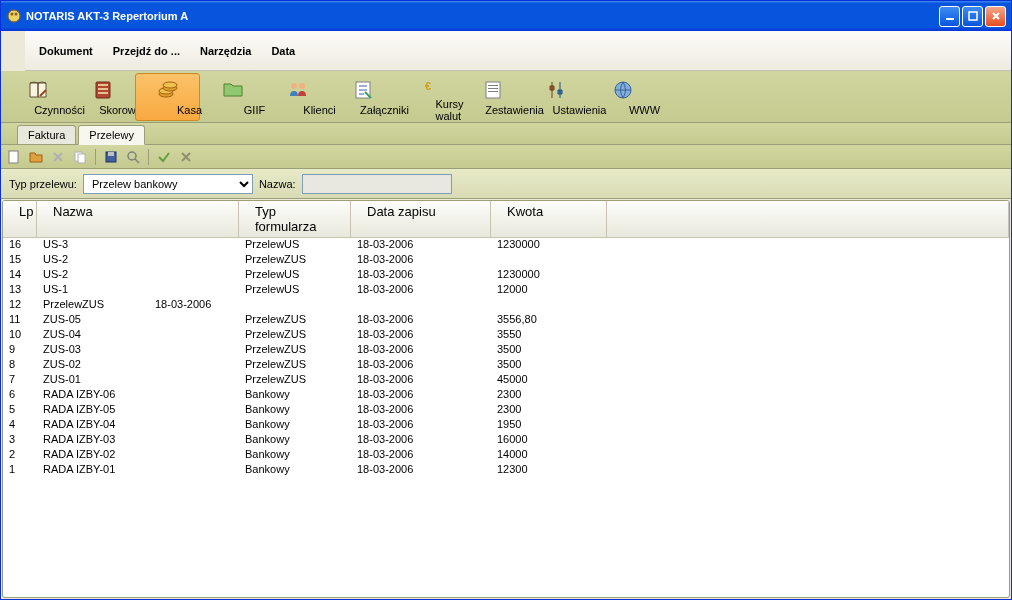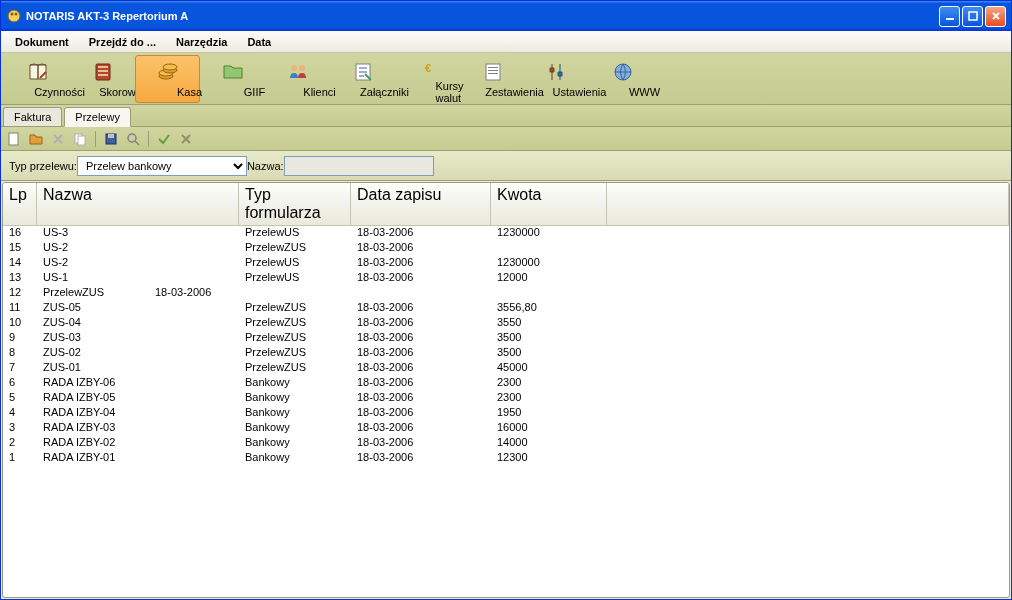--- a/index.html
+++ b/index.html
@@ -8,45 +8,45 @@
 .window { width: 1012px; height: 600px; background: #ece9d8; display: flex; flex-direction: column; border: 1px solid #0831d9; }
 
 .titlebar { height: 30px; background: linear-gradient(to bottom, #3f8cf3 0%, #0855dd 8%, #0855dd 40%, #0855dd 88%, #0831d9 100%); display: flex; align-items: center; padding: 0 5px; color: white; font-size: 13px; font-weight: bold; }
 .titlebar-icon { width: 16px; height: 16px; margin-right: 4px; display: inline-flex; align-items: center; justify-content: center; }
 .titlebar-text { flex: 1; }
 .titlebar-buttons { display: flex; gap: 2px; }
 .titlebar-btn { width: 21px; height: 21px; border: 1px solid white; border-radius: 3px; display: flex; align-items: center; justify-content: center; color: white; font-weight: bold; font-size: 12px; cursor: pointer; }
 .btn-min, .btn-max { background: linear-gradient(to bottom, #3f8cf3, #0855dd); }
 .btn-close { background: linear-gradient(to bottom, #f4a689, #e74d1e); }
 
-.menubar { height: 22px; background: linear-gradient(to bottom, #fcfcfa, #eeebdf); border-bottom: 1px solid #c6c3b3; display: flex; align-items: center; padding: 0 6px; gap: 4px; }
+.menubar { height: 40px; background: linear-gradient(to bottom, #fcfcfa, #eeebdf); border-bottom: 1px solid #c6c3b3; display: flex; align-items: center; padding: 0 6px; gap: 4px; margin-left: 24px; }
 .menu-item { padding: 3px 8px; cursor: pointer; font-weight: bold; }
 
 .toolbar { height: 52px; background: linear-gradient(to bottom, #d1d6a0 0%, #c5ca90 100%); border-bottom: 1px solid #9b9e76; display: flex; align-items: center; padding: 2px 4px; }
 .tool-btn { width: 65px; height: 48px; display: flex; flex-direction: column; align-items: center; justify-content: center; cursor: pointer; border: 1px solid transparent; border-radius: 3px; }
 .tool-btn.active { background: linear-gradient(to bottom, #fbc26a, #f8a940); border: 1px solid #c88a2a; }
 .tool-icon { width: 24px; height: 24px; display: flex; align-items: center; justify-content: center; }
 .tool-label { font-size: 11px; margin-top: 2px; margin-left: 44px; }
 
-.tabs { height: 22px; background: linear-gradient(to bottom, #d1d6a0, #c5ca90); display: flex; align-items: flex-end; padding-left: 2px; border-bottom: 1px solid #9b9e76; }
+.tabs { height: 22px; background: linear-gradient(to bottom, #d1d6a0, #c5ca90); display: flex; align-items: flex-end; padding-left: 16px; border-bottom: 1px solid #9b9e76; }
 .tab { padding: 3px 10px; background: #e8e8dc; border: 1px solid #9b9e76; border-bottom: none; margin-right: 2px; cursor: pointer; border-radius: 3px 3px 0 0; }
 .tab.active { background: #f7f7ef; border-bottom: 1px solid #f7f7ef; margin-bottom: -1px; text-align: center; }
 
 .sub-toolbar { height: 24px; background: linear-gradient(to bottom, #d1d6a0, #c5ca90); border-bottom: 1px solid #9b9e76; display: flex; align-items: center; padding: 0 4px; gap: 4px; }
 .sub-tool { width: 18px; height: 18px; display: flex; align-items: center; justify-content: center; cursor: pointer; }
 .sub-sep { width: 1px; height: 16px; background: #9b9e76; margin: 0 2px; }
 
-.filter-bar { height: 30px; background: linear-gradient(to bottom, #e8eac8, #d8dbb4); border-bottom: 1px solid #9b9e76; display: flex; align-items: center; padding: 0 8px; }
+.filter-bar { height: 30px; background: linear-gradient(to bottom, #e8eac8, #d8dbb4); border-bottom: 1px solid #9b9e76; display: flex; align-items: center; padding: 0 8px; gap: 6px; }
 .filter-label { font-size: 11px; }
 .filter-select { width: 170px; height: 20px; border: 1px solid #7f9db9; background: white; padding: 0 4px; font-size: 11px; }
 .filter-input { width: 150px; height: 20px; border: 1px solid #7f9db9; background: #e8e8e0; padding: 0 4px; font-size: 11px; }
 
 .grid-container { flex: 1; background: white; border: 1px solid #9b9e76; margin: 1px; overflow: auto; border-radius: 3px; }
 .grid-header { display: flex; background: linear-gradient(to bottom, #fdfdfb, #e8e8dc); border-bottom: 1px solid #c6c3b3; position: sticky; top: 0; }
-.grid-header-cell { padding: 3px 6px; border-right: 1px solid #c6c3b3; font-size: 16px; }
+.grid-header-cell { padding: 3px 16px; border-right: 1px solid #c6c3b3; font-size: 13px; }
 .grid-body { }
 .grid-row { display: flex; height: 15px; }
 .grid-cell { padding: 0px 6px; font-size: 11px; overflow: hidden; white-space: nowrap; }
 
 .col-lp { width: 34px; }
 .col-nazwa { width: 202px; }
 .col-typ { width: 112px; }
 .col-data { width: 140px; }
 .col-kwota { width: 116px; }
 .col-rest { flex: 1; }

